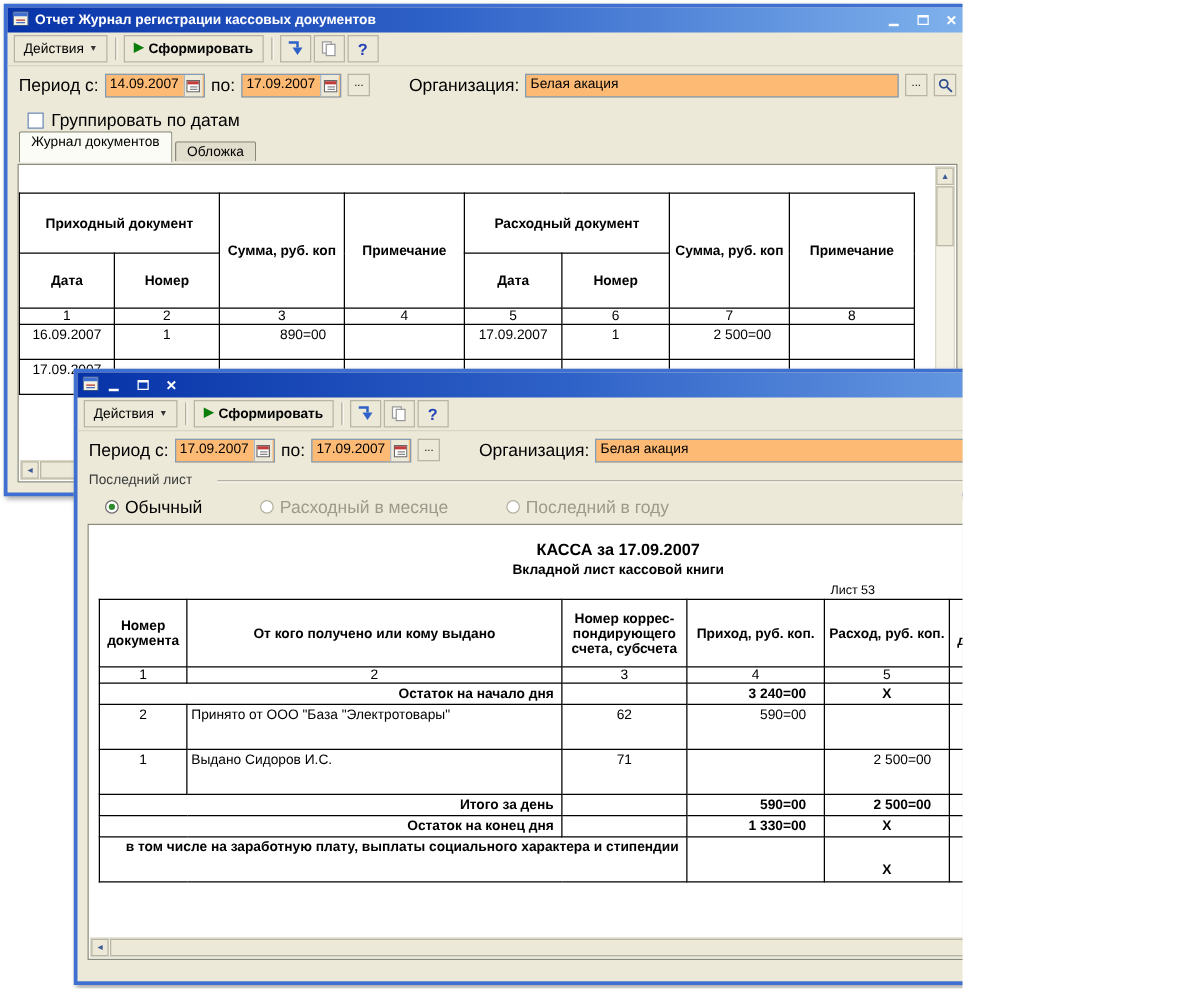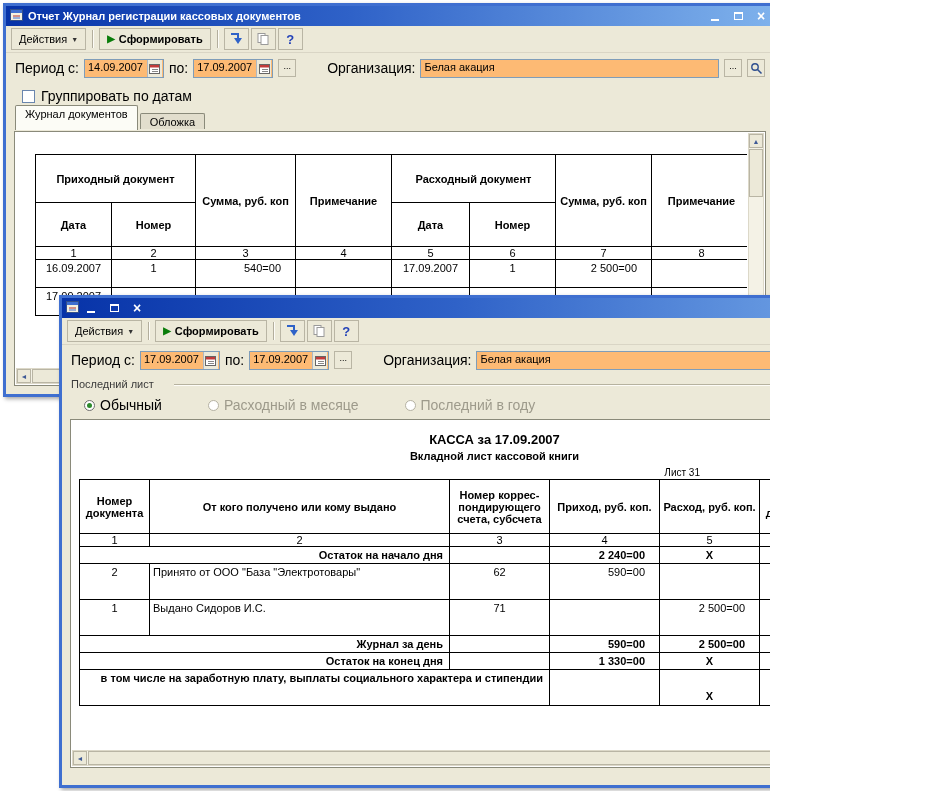--- a/index.html
+++ b/index.html
@@ -72,21 +72,21 @@
   
   .tabs-row { height:20px; flex:0 0 20px; display:flex; align-items:flex-end; margin:0 9px; }
   .tab { padding:2px 9px 1px; margin-right:2px; font-size:11px; background:#e2decd;
          border:1px solid #8a8a7a; border-bottom:none; border-radius:2px 2px 0 0; }
   .tab.active { background:#fcfcf6; position:relative; top:1px; padding-bottom:10px; }
 
   
   .content { position:relative; flex:1; margin:2px 8px 8px; background:#fff;
              border:1px solid #8a8a7a; overflow:hidden; }
   .content2 { margin:2px 8px 17px; }
-  .canvas1 { position:absolute; left:0; top:0; right:18px; bottom:18px; overflow:hidden; padding:22px 0 0 20px; }
+  .canvas1 { position:absolute; left:0; top:0; right:18px; bottom:18px; overflow:hidden; padding:22px 0 0 0; }
   .canvas2 { position:absolute; left:0; top:0; right:18px; bottom:18px; overflow:hidden; padding:12px 0 0 8px; }
 
   .rtitle { text-align:center; font-weight:bold; font-size:13px; }
   .rsub   { text-align:center; font-weight:bold; font-size:11px; margin-top:3px; }
   .rsheet { text-align:right; padding-right:210px; margin:5px 0 1px; font-size:10px; }
 
   
   table { border-collapse:collapse; table-layout:fixed; font-size:11px; }
   td { border:1px solid #000; padding:1px 3px; overflow:hidden; }
 
@@ -267,21 +267,21 @@
             <td>3</td>
             <td>4</td>
             <td>5</td>
             <td>6</td>
             <td>7</td>
             <td>8</td>
           </tr>
           <tr class="data">
             <td>16.09.2007</td>
             <td>1</td>
-            <td class="sum">540=00</td>
+            <td class="sum">890=00</td>
             <td></td>
             <td>17.09.2007</td>
             <td>1</td>
             <td class="sum">2 500=00</td>
             <td></td>
           </tr>
           <tr class="data">
             <td>17.09.2007</td>
             <td></td>
             <td class="sum"></td>
@@ -414,21 +414,21 @@
       <span class="radio-opt dis">
         <span class="rb dis"></span>
         <span class="lbl">Последний в году</span>
       </span>
     </div>
 
     <div class="content content2">
       <div class="canvas2">
         <div class="rtitle">КАССА за 17.09.2007</div>
         <div class="rsub">Вкладной лист кассовой книги</div>
-        <div class="rsheet">Лист 31</div>
+        <div class="rsheet">Лист 53</div>
         <table class="t2">
           <colgroup>
             <col style="width:70px">
               <col style="width:300px">
               <col style="width:100px">
               <col style="width:110px">
             <col style="width:100px">
               <col style="width:70px">
               <col style="width:300px">
           </colgroup>
@@ -447,21 +447,21 @@
             <td>2</td>
             <td>3</td>
             <td>4</td>
             <td>5</td>
             <td>1</td>
             <td>2</td>
           </tr>
           <tr class="srow">
             <td colspan="2" class="lbl2c">Остаток на начало дня</td>
             <td></td>
-            <td class="sum b">2 240=00</td>
+            <td class="sum b">3 240=00</td>
             <td class="x">Х</td>
             <td></td>
             <td></td>
           </tr>
           <tr class="data">
             <td class="ctr">2</td>
             <td>Принято от ООО "База "Электротовары"</td>
             <td class="ctr">62</td>
             <td class="sum">590=00</td>
             <td class="sum"></td>
@@ -471,21 +471,21 @@
           <tr class="data">
             <td class="ctr">1</td>
             <td>Выдано Сидоров И.С.</td>
             <td class="ctr">71</td>
             <td class="sum"></td>
             <td class="sum">2 500=00</td>
             <td class="ctr">1</td>
             <td>Выдано Сидоров И.С.</td>
           </tr>
           <tr class="srow">
-            <td colspan="2" class="lbl2c">Журнал за день</td>
+            <td colspan="2" class="lbl2c">Итого за день</td>
             <td></td>
             <td class="sum b">590=00</td>
             <td class="sum b">2 500=00</td>
             <td></td>
             <td></td>
           </tr>
           <tr class="srow">
             <td colspan="2" class="lbl2c">Остаток на конец дня</td>
             <td></td>
             <td class="sum b">1 330=00</td>

